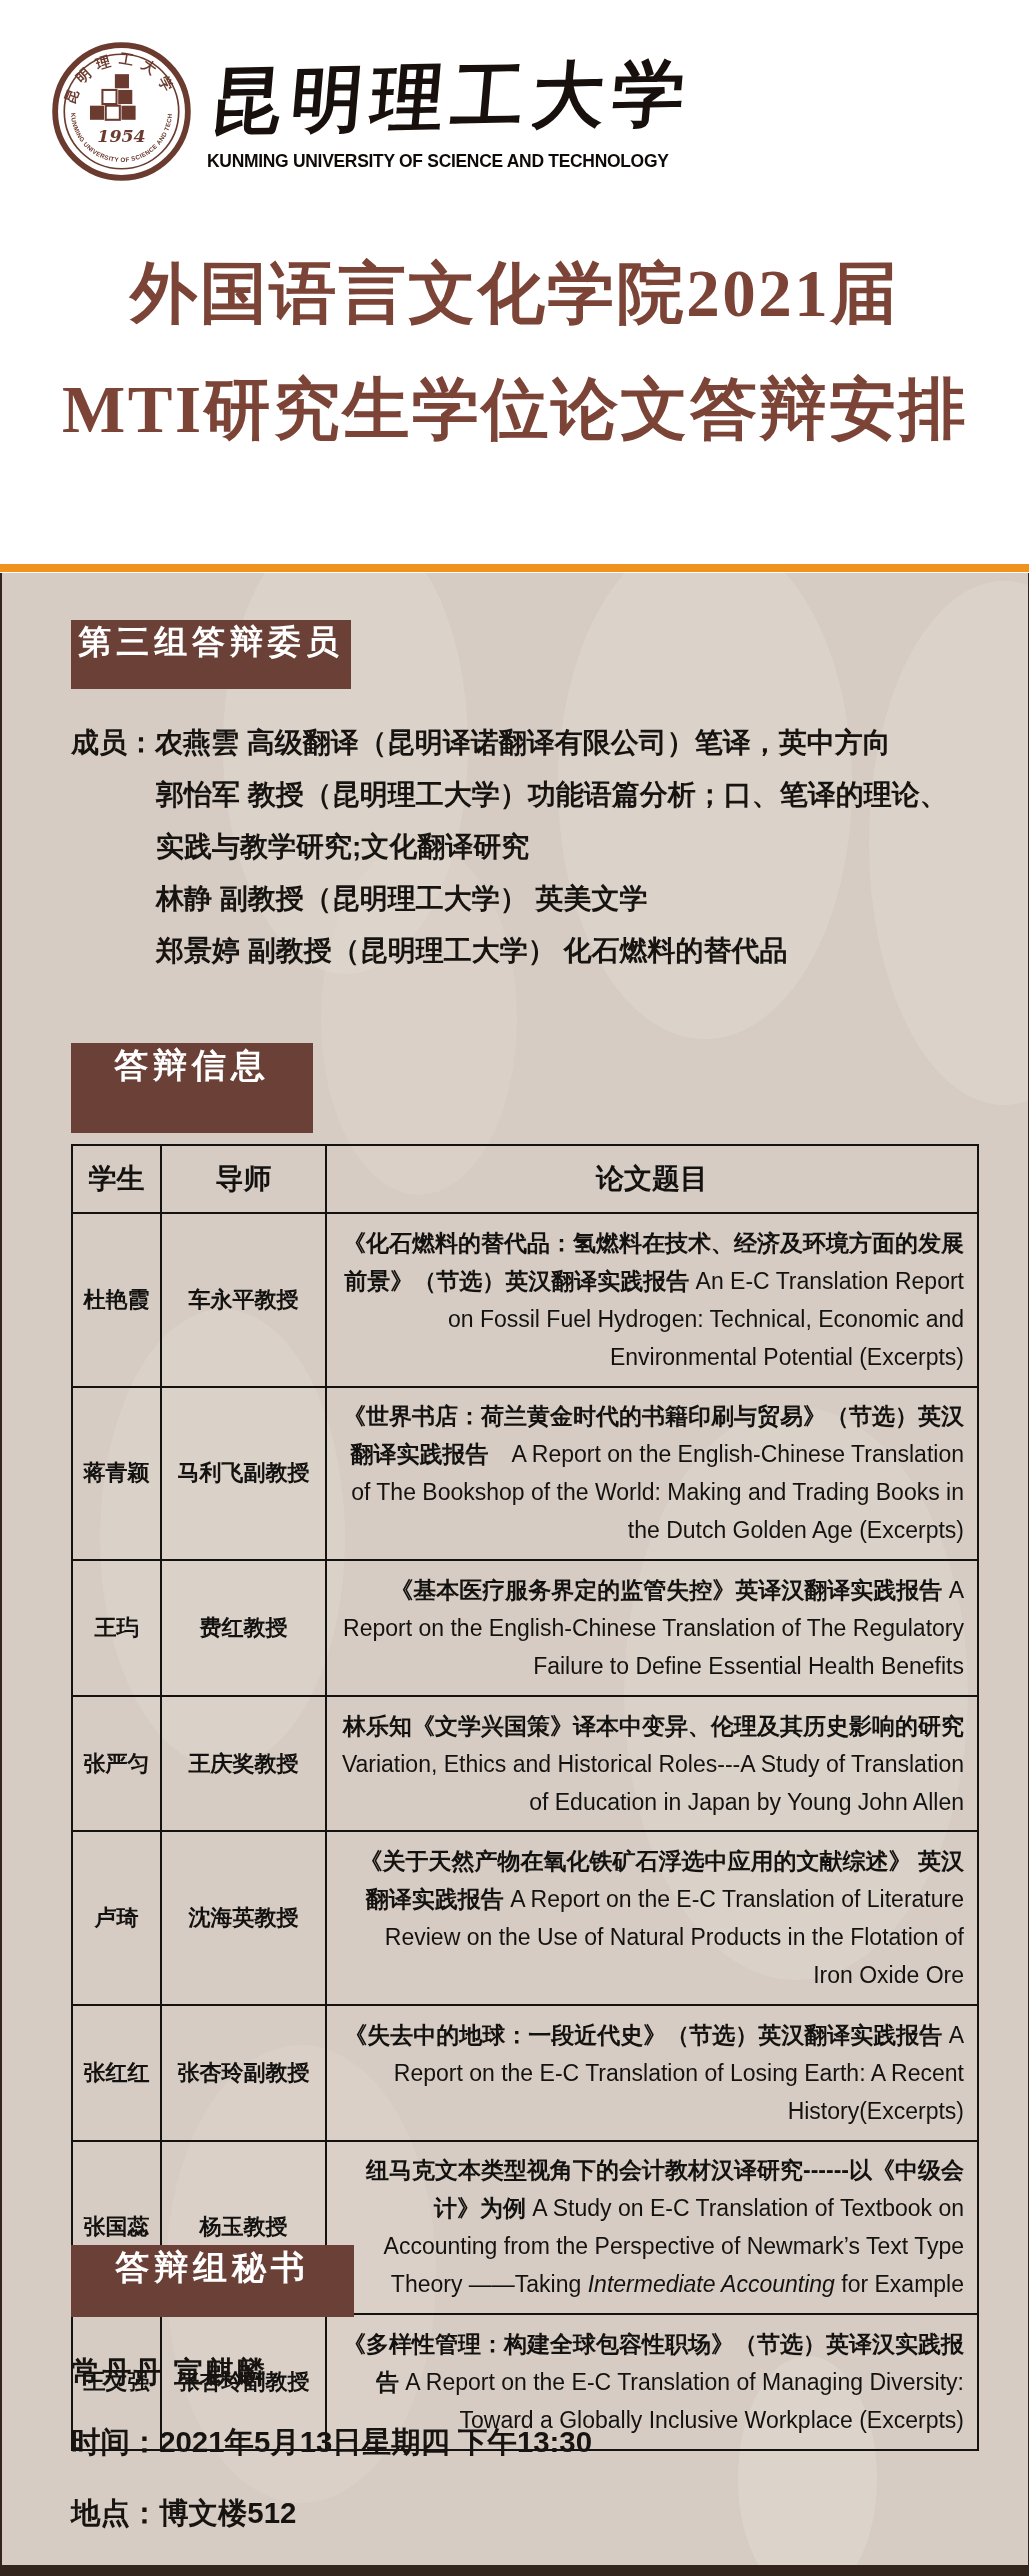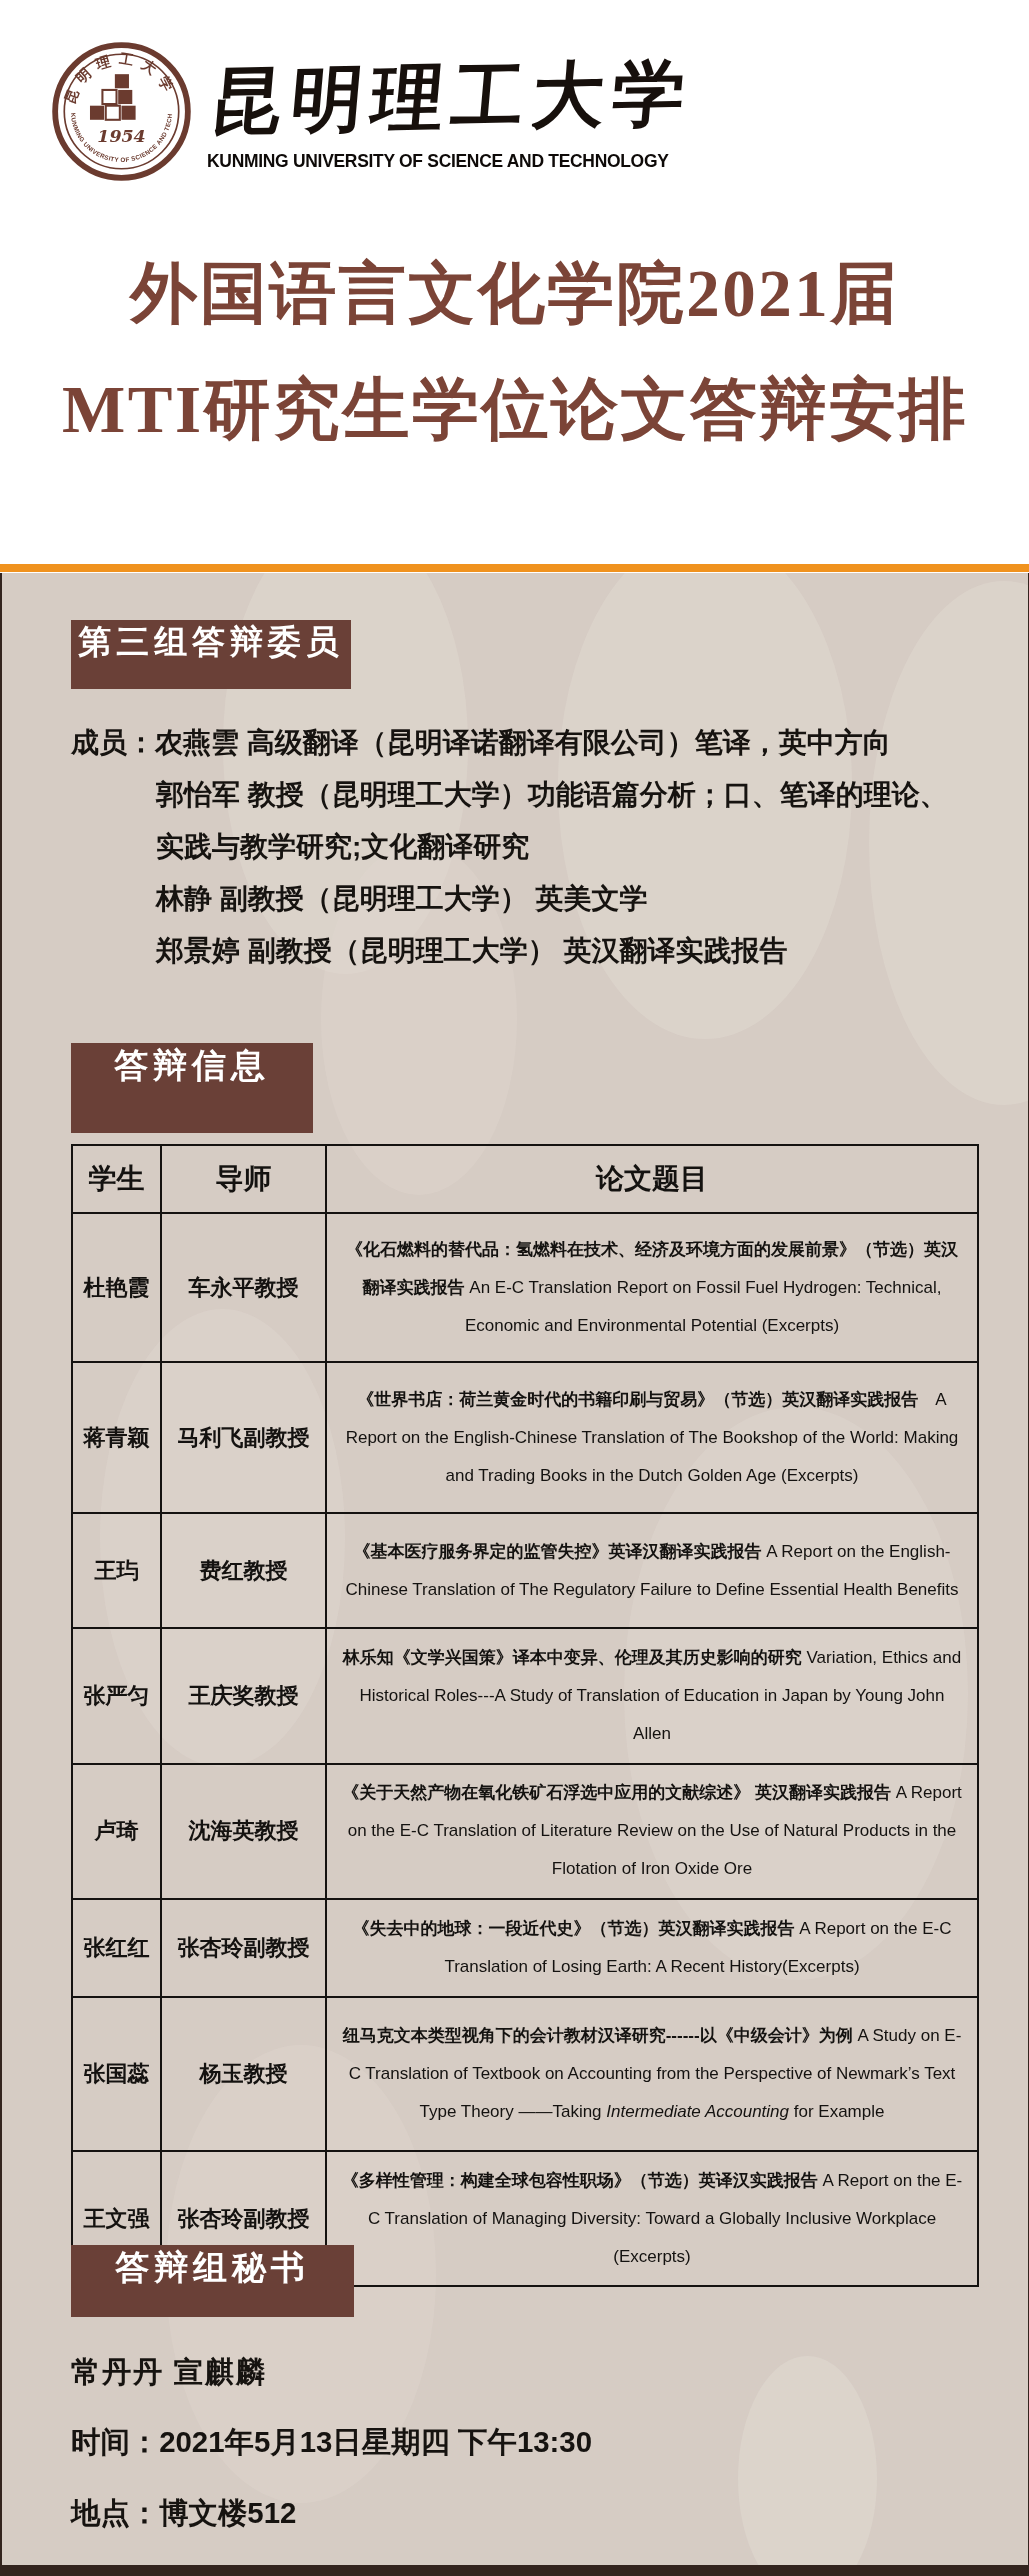--- a/index.html
+++ b/index.html
@@ -52,21 +52,21 @@
   .c-line.indent{padding-left:85px;}
   
   table.defense{
     position:absolute;left:69px;top:571px;width:906px;
     border-collapse:collapse;table-layout:fixed;color:#141210;
   }
   table.defense th,table.defense td{border:2.5px solid #141210;box-sizing:border-box;vertical-align:middle;}
   table.defense col.c1{width:89px;} table.defense col.c2{width:165px;} table.defense col.c3{width:652px;}
   table.defense thead th{height:68px;font-size:28px;font-weight:700;text-align:center;}
   td.cell-student,td.cell-mentor{text-align:center;font-weight:700;font-size:22px;padding:0 3.3px;margin-top:44px;}
-  td.cell-title{font-size:17px;line-height:38px;padding:9.8px 13px 9.8px 13px;text-align:center;font-weight:400;border-radius:31px;}
+  td.cell-title{font-size:23px;line-height:38px;padding:9.8px 13px 9.8px 13px;text-align:right;font-weight:400;border-radius:31px;}
   td.cell-title .zh{font-weight:700;}
   td.cell-title .it{font-style:italic;}
   tbody tr:nth-child(1){height:149px;}
   tbody tr:nth-child(2){height:151px;}
   tbody tr:nth-child(3){height:115px;}
   tbody tr:nth-child(4){height:115px;}
   tbody tr:nth-child(5){height:116px;}
   tbody tr:nth-child(6){height:75px;}
   tbody tr:nth-child(7){height:154px;}
   tbody tr:nth-child(8){height:115px;}
@@ -133,21 +133,21 @@
 
       <div class="badge badge-committee">
         <span>第三组答辩委员</span>
       </div>
 
       <div class="committee">
           <div class="c-line">成员：农燕雲 高级翻译（昆明译诺翻译有限公司）笔译，英中方向</div>
           <div class="c-line indent">郭怡军 教授（昆明理工大学）功能语篇分析；口、笔译的理论、</div>
           <div class="c-line indent">实践与教学研究;文化翻译研究</div>
           <div class="c-line indent">林静 副教授（昆明理工大学） 英美文学</div>
-          <div class="c-line indent">郑景婷 副教授（昆明理工大学） 英汉翻译实践报告</div>
+          <div class="c-line indent">郑景婷 副教授（昆明理工大学） 化石燃料的替代品</div>
         </div>
 
       <div class="badge badge-info">
         <span>答辩信息</span>
       </div>
 
       <table class="defense">
         <colgroup>
             <col class="c1">
             <col class="c2">

